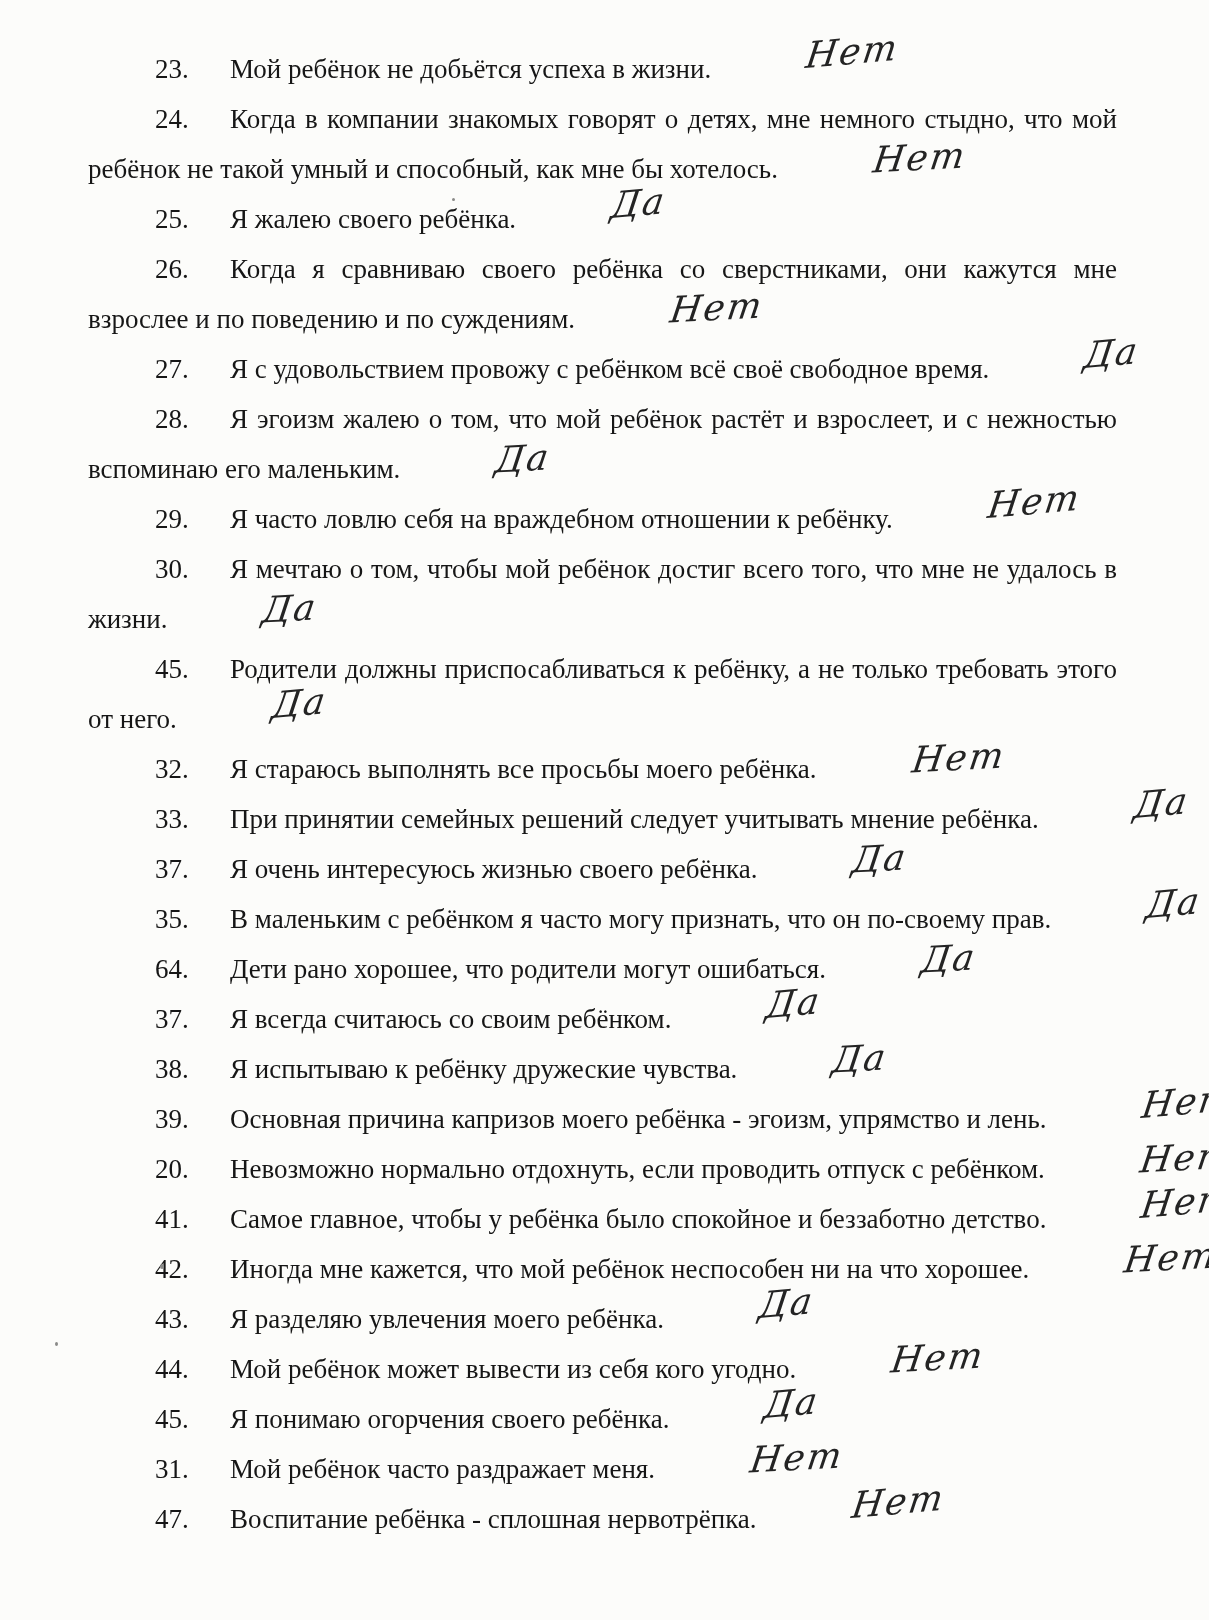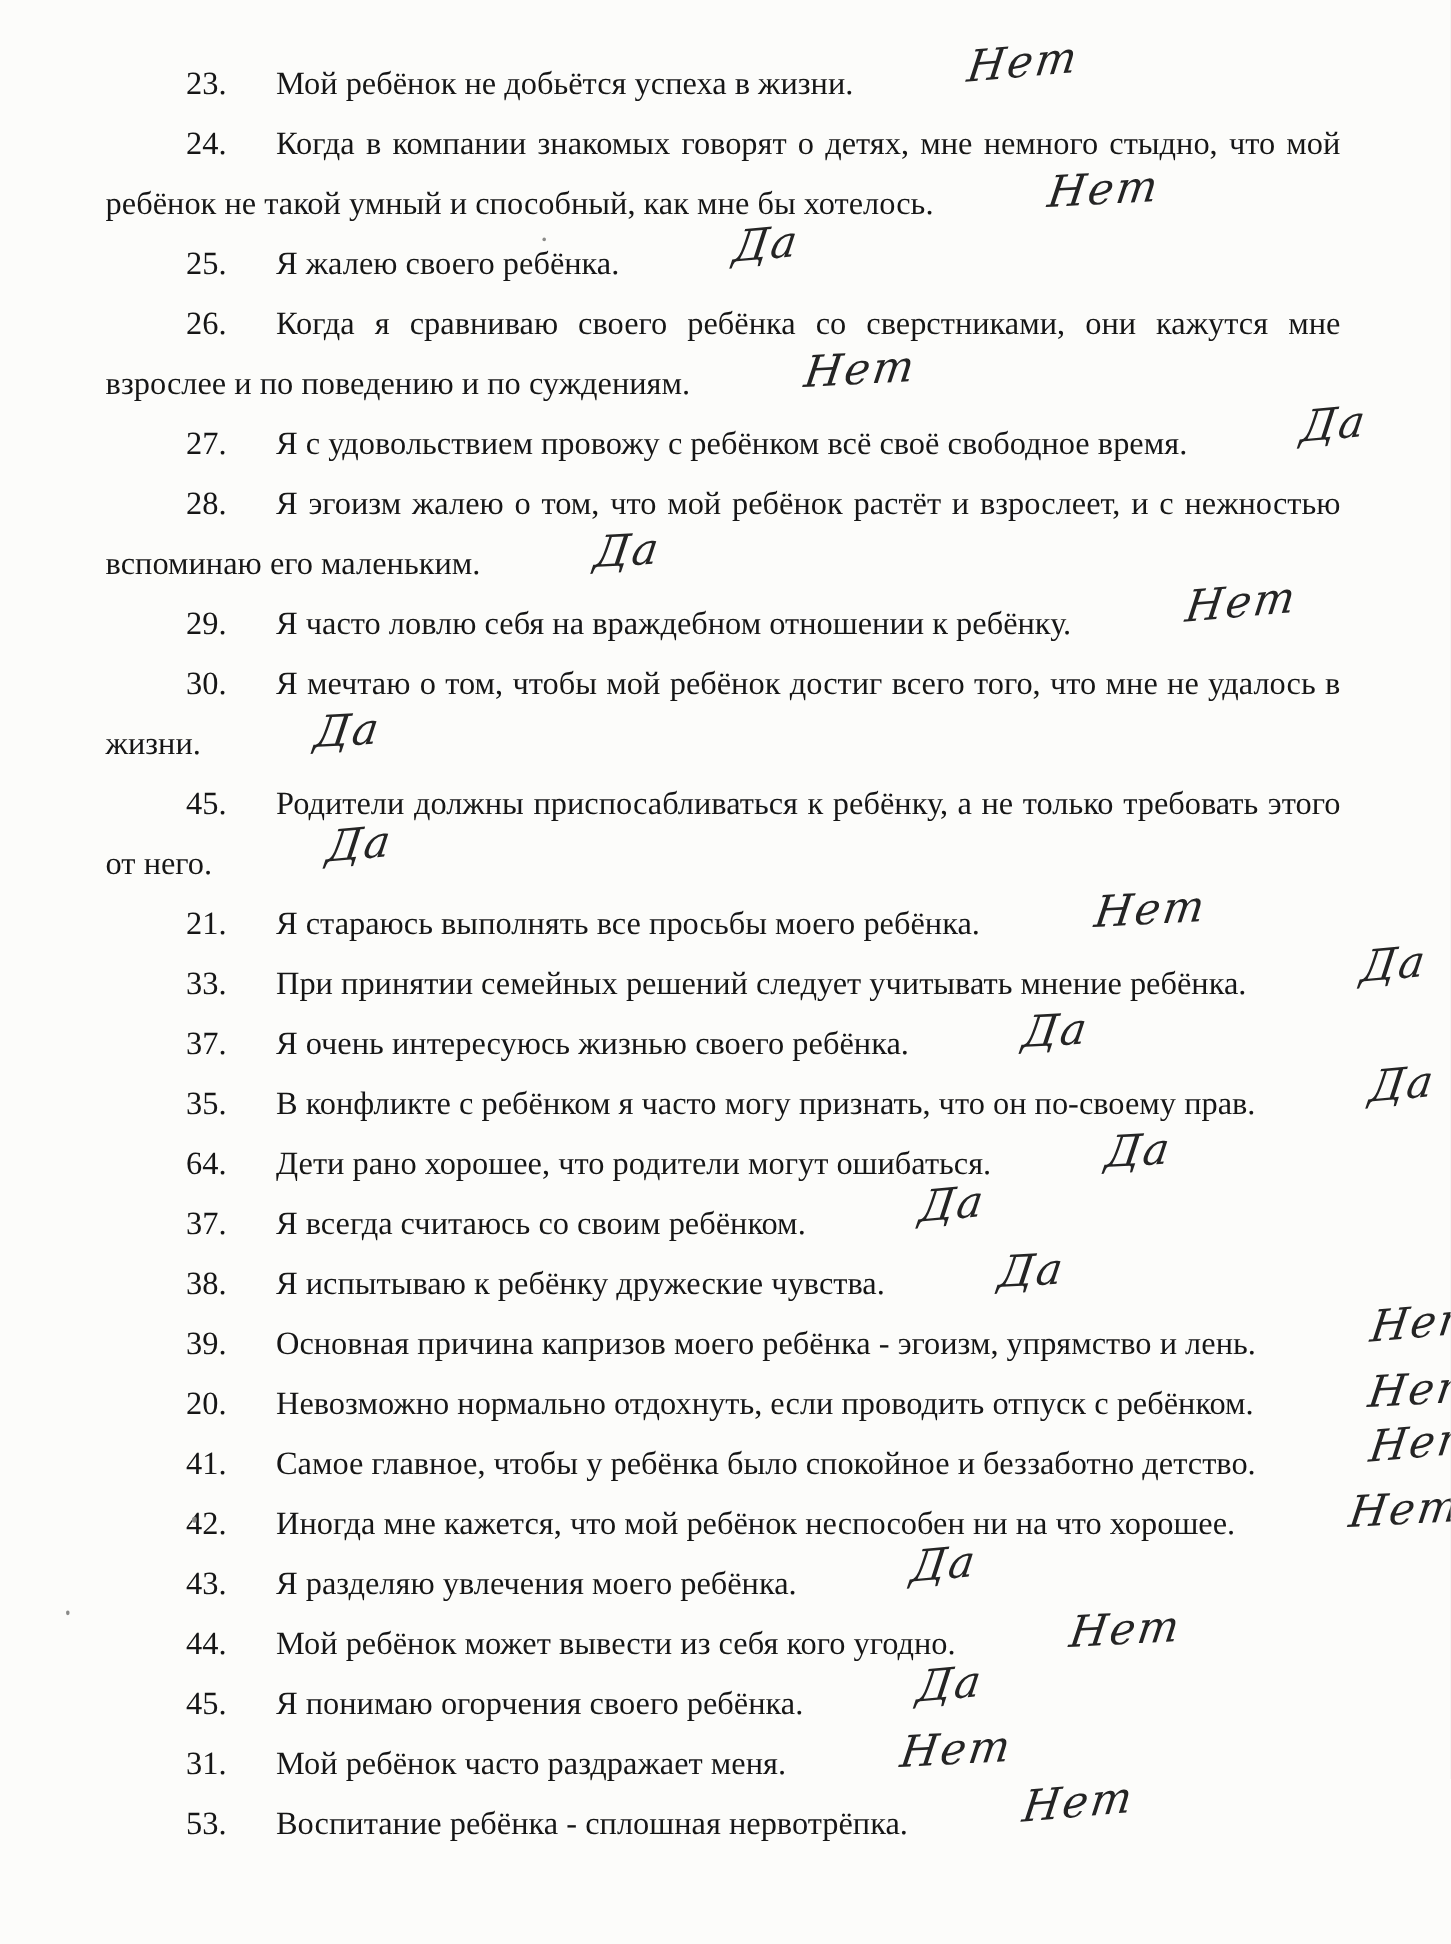--- a/index.html
+++ b/index.html
@@ -78,27 +78,27 @@
   <p class="item"><span class="num">27.</span><span class="text">Я с удовольствием провожу с ребёнком всё своё свободное время.</span><span class="answer">Да</span></p>
 
   <p class="item"><span class="num">28.</span><span class="text">Я эгоизм жалею о том, что мой ребёнок растёт и взрослеет, и с нежностью вспоминаю его маленьким.</span><span class="answer">Да</span></p>
 
   <p class="item"><span class="num">29.</span><span class="text">Я часто ловлю себя на враждебном отношении к ребёнку.</span><span class="answer">Нет</span></p>
 
   <p class="item"><span class="num">30.</span><span class="text">Я мечтаю о том, чтобы мой ребёнок достиг всего того, что мне не удалось в жизни.</span><span class="answer">Да</span></p>
 
   <p class="item"><span class="num">45.</span><span class="text">Родители должны приспосабливаться к ребёнку, а не только требовать этого от него.</span><span class="answer">Да</span></p>
 
-  <p class="item"><span class="num">21.</span><span class="text">Я стараюсь выполнять все просьбы моего ребёнка.</span><span class="answer">Нет</span></p>
+  <p class="item"><span class="num">32.</span><span class="text">Я стараюсь выполнять все просьбы моего ребёнка.</span><span class="answer">Нет</span></p>
 
   <p class="item"><span class="num">33.</span><span class="text">При принятии семейных решений следует учитывать мнение ребёнка.</span><span class="answer">Да</span></p>
 
   <p class="item"><span class="num">37.</span><span class="text">Я очень интересуюсь жизнью своего ребёнка.</span><span class="answer">Да</span></p>
 
-  <p class="item"><span class="num">35.</span><span class="text">В конфликте с ребёнком я часто могу признать, что он по-своему прав.</span><span class="answer">Да</span></p>
+  <p class="item"><span class="num">35.</span><span class="text">В маленьким с ребёнком я часто могу признать, что он по-своему прав.</span><span class="answer">Да</span></p>
 
   <p class="item"><span class="num">64.</span><span class="text">Дети рано хорошее, что родители могут ошибаться.</span><span class="answer">Да</span></p>
 
   <p class="item"><span class="num">37.</span><span class="text">Я всегда считаюсь со своим ребёнком.</span><span class="answer">Да</span></p>
 
   <p class="item"><span class="num">38.</span><span class="text">Я испытываю к ребёнку дружеские чувства.</span><span class="answer">Да</span></p>
 
   <p class="item"><span class="num">39.</span><span class="text">Основная причина капризов моего ребёнка - эгоизм, упрямство и лень.</span><span class="answer">Нет</span></p>
 
   <p class="item"><span class="num">20.</span><span class="text">Невозможно нормально отдохнуть, если проводить отпуск с ребёнком.</span><span class="answer">Нет</span></p>
@@ -108,18 +108,18 @@
   <p class="item"><span class="num">42.</span><span class="text">Иногда мне кажется, что мой ребёнок неспособен ни на что хорошее.</span><span class="answer">Нет</span></p>
 
   <p class="item"><span class="num">43.</span><span class="text">Я разделяю увлечения моего ребёнка.</span><span class="answer">Да</span></p>
 
   <p class="item"><span class="num">44.</span><span class="text">Мой ребёнок может вывести из себя кого угодно.</span><span class="answer">Нет</span></p>
 
   <p class="item"><span class="num">45.</span><span class="text">Я понимаю огорчения своего ребёнка.</span><span class="answer">Да</span></p>
 
   <p class="item"><span class="num">31.</span><span class="text">Мой ребёнок часто раздражает меня.</span><span class="answer">Нет</span></p>
 
-  <p class="item"><span class="num">53.</span><span class="text">Воспитание ребёнка - сплошная нервотрёпка.</span><span class="answer">Нет</span></p>
+  <p class="item"><span class="num">47.</span><span class="text">Воспитание ребёнка - сплошная нервотрёпка.</span><span class="answer">Нет</span></p>
 </div>
   <div class="speck s1"></div>
   <div class="speck s2"></div>
   <div class="speck s3"></div>
 </div>
 
 </body></html>

